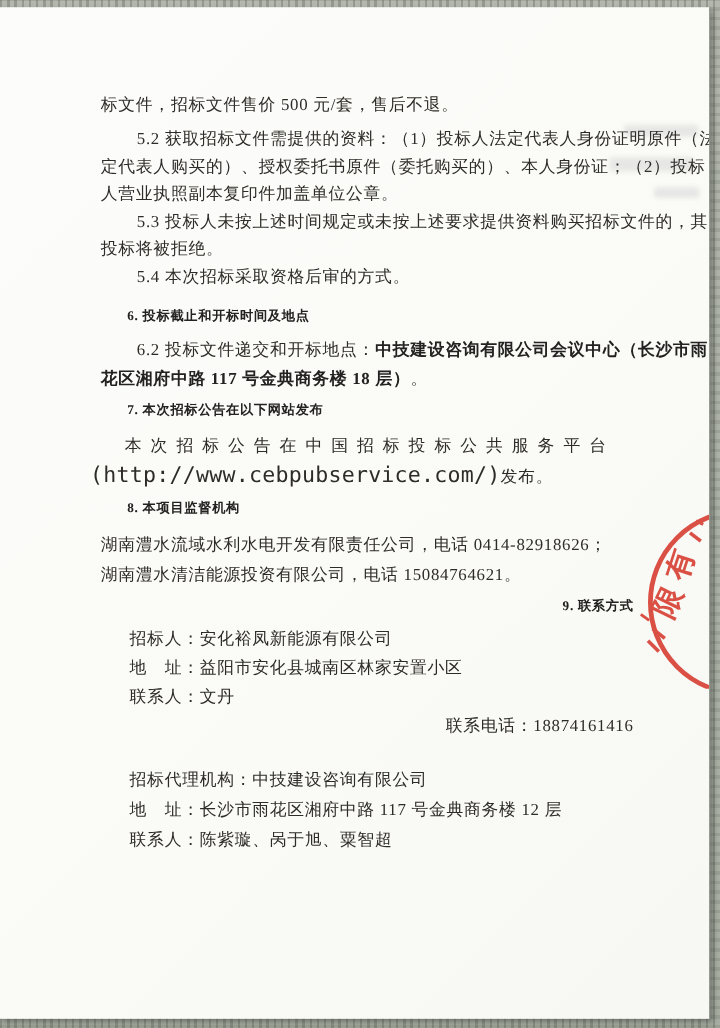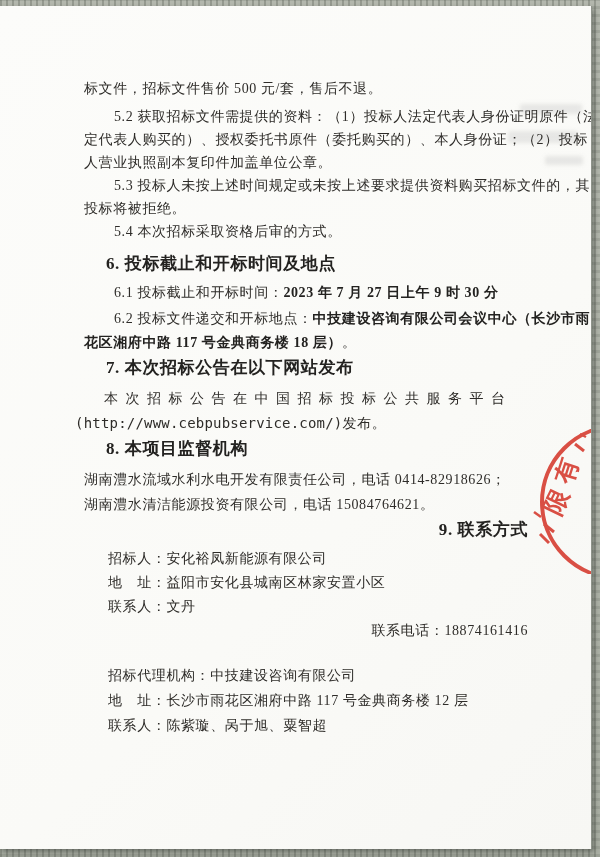--- a/index.html
+++ b/index.html
@@ -19,31 +19,31 @@
     overflow:hidden;
   }
   .doc{
     position:absolute;left:84px;top:71px;width:444px;
     color:#2e2c29;font-size:14px;letter-spacing:0.6px;
   }
   .ln{line-height:23px;white-space:nowrap;}
   .ln2{line-height:24px;white-space:nowrap;}
   .ln3{line-height:25px;white-space:nowrap;}
   .ind{padding-left:30px;}
-  .h{font-weight:bold;font-size:17px;line-height:24px;padding-left:22px;white-space:nowrap;color:#232220;}
+  .h{font-weight:bold;font-size:11px;line-height:24px;padding-left:22px;white-space:nowrap;color:#232220;}
   .h-6{margin-top:9px;margin-bottom:5px;}
   .h-7{margin-top:1px;margin-bottom:7px;}
   .h-8{margin-top:1px;margin-bottom:6px;}
   .h-9{margin-top:1px;margin-bottom:5px;text-align:right;}
   .gap5{margin-top:5px;}
   .gap2{margin-top:2px;}
   .b{font-weight:bold;color:#232220;}
   .spread{letter-spacing:7.5px;padding-left:20px;}
   .urlline{margin-left:-9px;}
-  .mono{font-family:"DejaVu Sans Mono",monospace;font-size:14px;letter-spacing:0.2px;}
+  .mono{font-family:"DejaVu Sans Mono",monospace;font-size:18px;letter-spacing:0.2px;}
   .c-ind{padding-left:24px;}
   .c-ind2{padding-left:19px;text-align:right;}
   .agency-block{margin-top:20px;}
   .smudge{position:absolute;background:rgba(130,132,128,0.16);filter:blur(2px);border-radius:2px;}
   .stamp{position:absolute;left:518px;top:418px;width:73px;height:150px;}
   .seal-text{font-family:"Liberation Serif",serif;font-weight:bold;}
 </style>
 </head>
 <body>
 
@@ -65,23 +65,20 @@
 
     <div>
       <div class="ln ind">5.3 投标人未按上述时间规定或未按上述要求提供资料购买招标文件的，其</div>
       <div class="ln">投标将被拒绝。</div>
     </div>
 
     <div class="ln ind">5.4 本次招标采取资格后审的方式。</div>
 
     <div class="h h-6">6. 投标截止和开标时间及地点</div>
 
-    <div class="ln2 ind">
-      <span>6.1 投标截止和开标时间：</span><span class="b">2023 年 7 月 27 日上午 9 时 30 分</span>
-    </div>
 
     <div class="gap2">
       <div class="ln2 ind"><span>6.2 投标文件递交和开标地点：</span><span class="b">中技建设咨询有限公司会议中心（长沙市雨</span></div>
       <div class="ln2"><span class="b">花区湘府中路 117 号金典商务楼 18 层）</span><span>。</span></div>
     </div>
 
     <div class="h h-7">7. 本次招标公告在以下网站发布</div>
 
     <div>
       <div class="ln2 spread">本次招标公告在中国招标投标公共服务平台</div>

